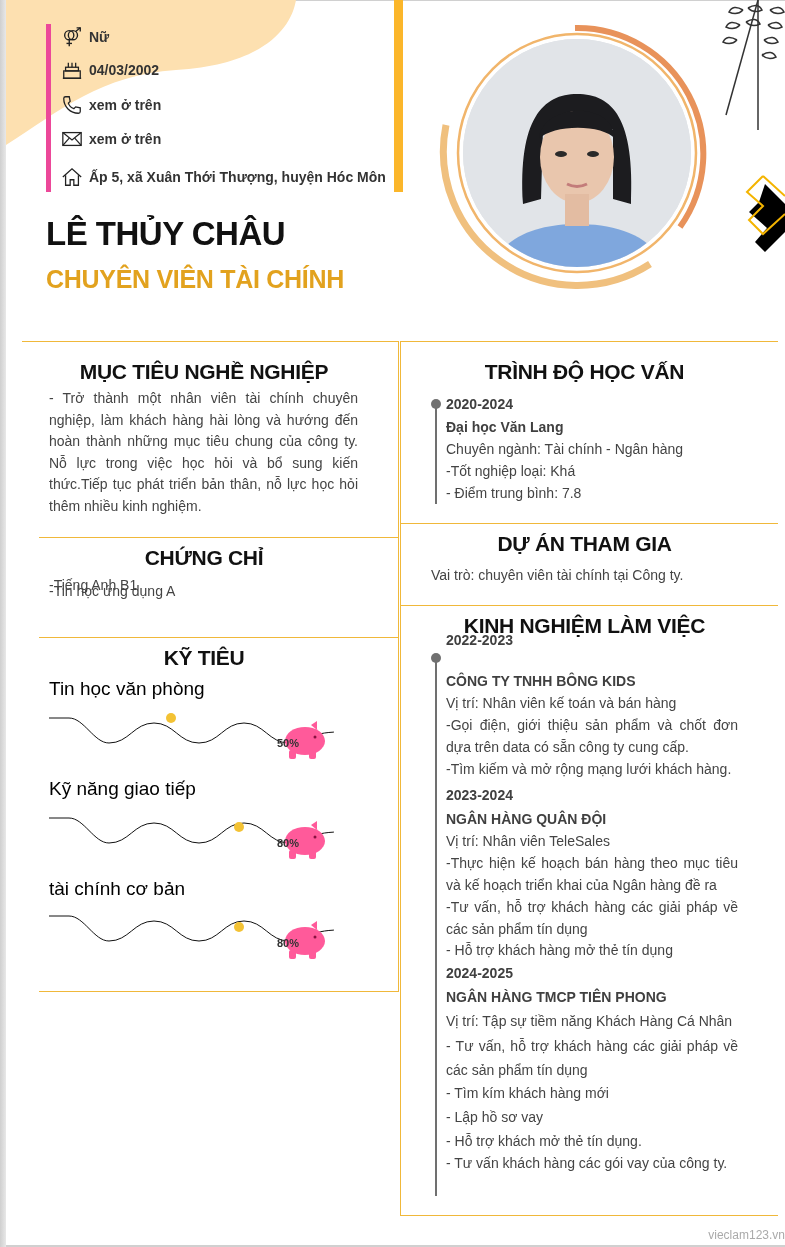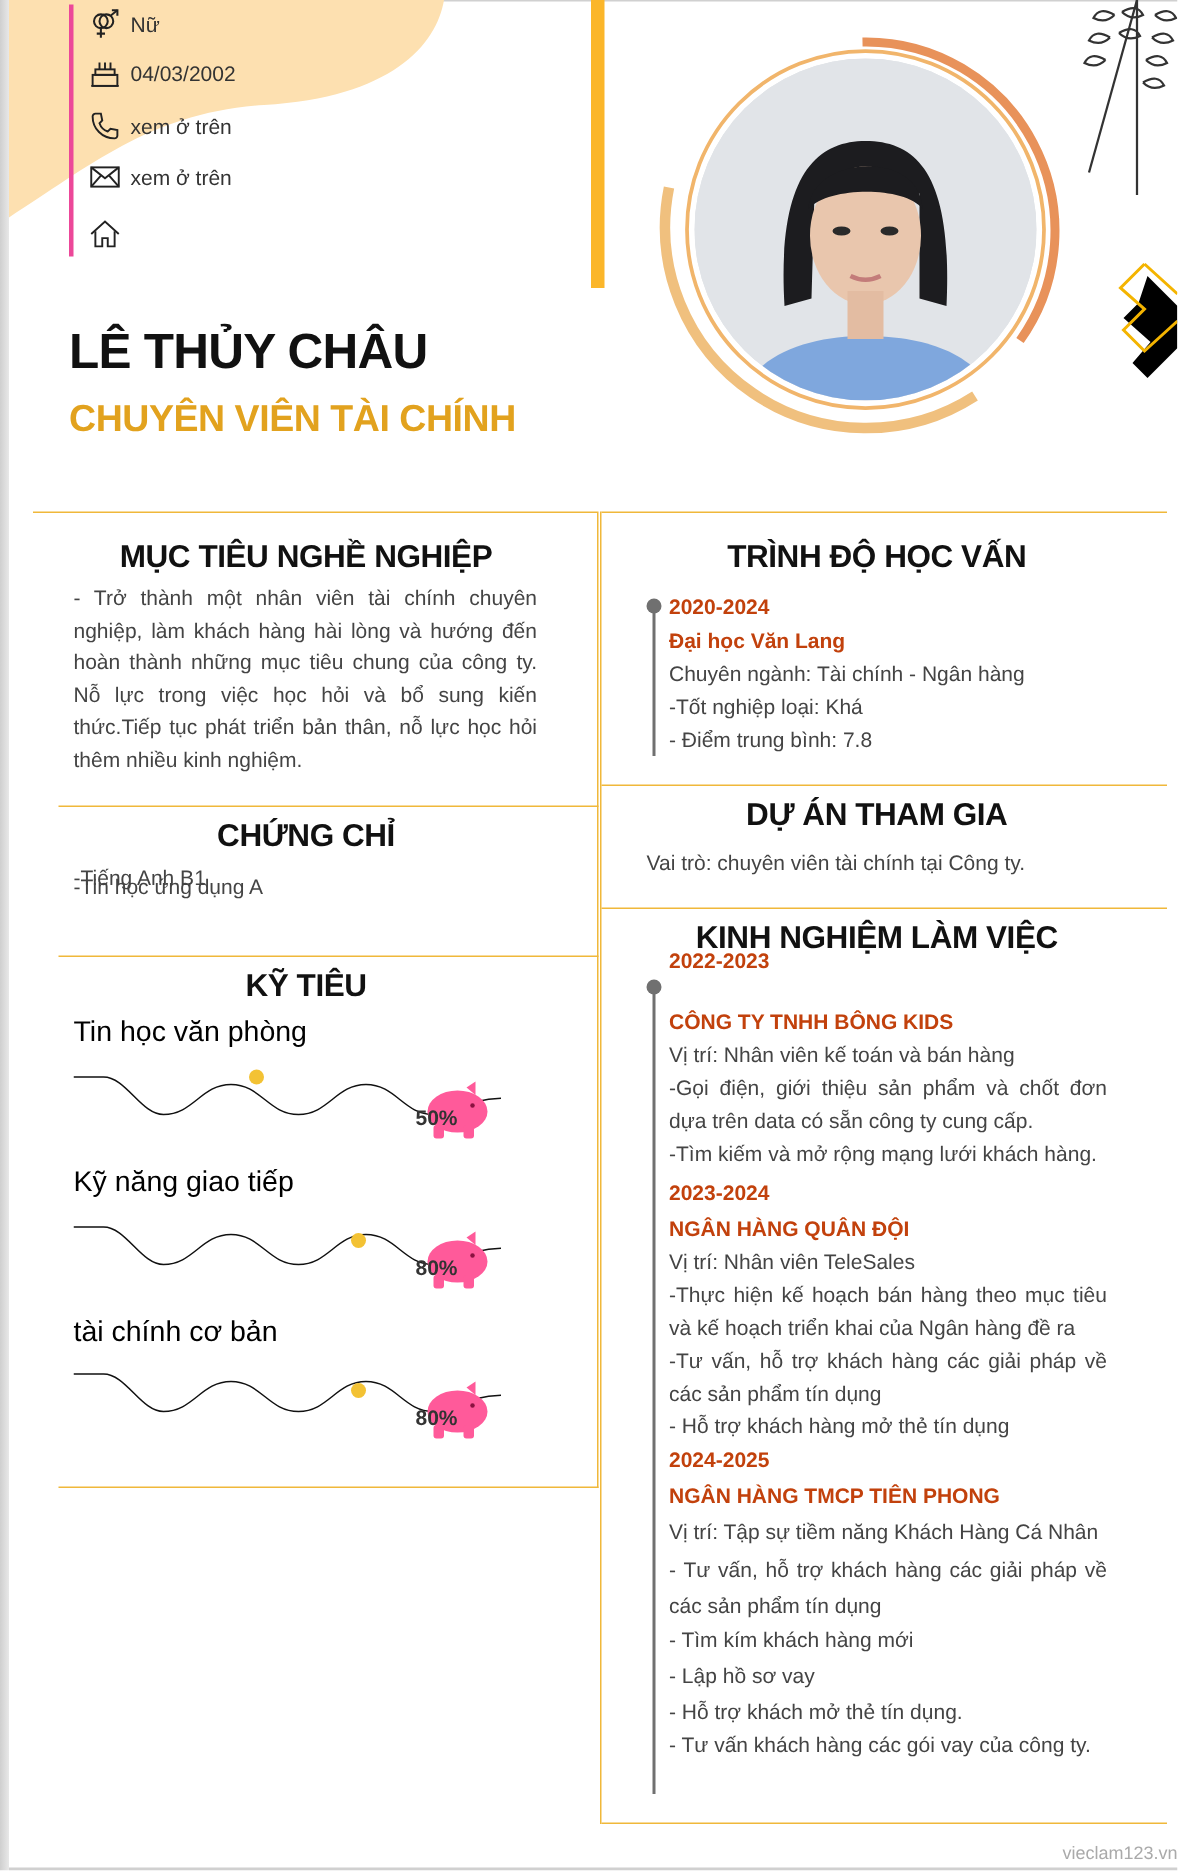--- a/index.html
+++ b/index.html
@@ -5,49 +5,49 @@
   * { box-sizing: border-box; margin: 0; padding: 0; }
   html, body { width: 785px; height: 1247px; overflow: hidden; background: #ffffff; }
   body { font-family: "Liberation Sans", "DejaVu Sans", sans-serif; color: #333; position: relative; }
 
   .page-shadow { position: absolute; left: 0; top: 0; width: 6px; height: 1247px; background: linear-gradient(to right, #cfcfcf, #e8e8e8); }
   .page-topline { position: absolute; left: 6px; top: 0; width: 779px; height: 1px; background: #d0d0d0; }
   .page-bottomline { position: absolute; left: 6px; top: 1245px; width: 779px; height: 2px; background: #d0d0d0; }
 
   .blob { position: absolute; left: 6px; top: 0; width: 300px; height: 150px; }
 
-  .contact-list { position: absolute; left: 46px; top: 3px; width: 340px; height: 168px; border-left: 3px solid #ec4899; padding-left: 10px; }
+  .contact-list { position: absolute; left: 46px; top: 24px; width: 340px; height: 168px; border-left: 5px solid #ec4899; padding-left: 10px; font-weight: bold; }
   .contact-item { position: absolute; left: 10px; display: flex; align-items: center; font-size: 14px; color: #333; }
   .contact-item svg { width: 22px; height: 22px; margin-right: 6px; }
 
   .yellow-bar { position: absolute; left: 394px; top: 0; width: 9px; height: 192px; background: #fbb62a; }
 
   .name { position: absolute; left: 46px; top: 215px; font-size: 33px; font-weight: bold; color: #111; letter-spacing: -0.5px; }
   .job-title { position: absolute; left: 46px; top: 265px; font-size: 25px; font-weight: bold; color: #e2a21e; letter-spacing: -0.3px; }
 
   .avatar-wrap { position: absolute; left: 438px; top: 22px; width: 270px; height: 270px; }
   .avatar { position: absolute; left: 25px; top: 17px; width: 228px; height: 228px; border-radius: 50%; overflow: hidden; background: #dfe2e6; }
 
   .plant { position: absolute; left: 718px; top: 0; width: 67px; height: 135px; }
   .cross-deco { position: absolute; left: 745px; top: 172px; width: 40px; height: 90px; }
 
   .hline { position: absolute; height: 1px; background: #f0b83a; }
   .vline { position: absolute; width: 1px; background: #f0b83a; }
 
   .section-title { position: absolute; font-size: 21px; font-weight: bold; color: #111; text-align: center; letter-spacing: -0.3px; }
   .para { position: absolute; font-size: 14px; line-height: 21.6px; color: #444; text-align: justify; }
   .line { position: absolute; font-size: 14px; color: #444; white-space: nowrap; }
-  .bold { font-weight: bold; color: #c2410c; }
+  .bold { font-weight: bold; color: #404040; }
 
   .timeline { position: absolute; width: 2px; background: #707070; }
   .dot { position: absolute; width: 10px; height: 10px; border-radius: 50%; background: #707070; }
 
   .skill-label { position: absolute; left: 49px; font-size: 19px; color: #000000; }
   .skill-bar { position: absolute; left: 49px; width: 285px; height: 52px; }
-  .skill-pct { position: absolute; font-size: 14px; font-weight: bold; color: #333; }
+  .skill-pct { position: absolute; font-size: 11px; font-weight: bold; color: #333; }
 
   .watermark { position: absolute; right: 0; top: 1228px; font-size: 12px; color: #aaa; }
 </style>
 </head>
 <body>
 
 <div class="page-shadow"></div>
 <div class="page-topline"></div>
 <div class="page-bottomline"></div>
 
@@ -91,20 +91,21 @@
         <line x1="2" y1="19" x2="9" y2="11"></line>
         <line x1="22" y1="19" x2="15" y2="11"></line>
     </svg>
     <span>xem ở trên</span>
   </div>
   <div class="contact-item" style="top:142px">
     <svg viewBox="0 0 24 24" fill="none" stroke="#222" stroke-width="1.4">
       <polyline points="2,12 12,3 22,12"></polyline>
         <polyline points="5,10 5,21 10,21 10,15 14,15 14,21 19,21 19,10"></polyline>
     </svg>
+    <span>Ấp 5, xã Xuân Thới Thượng, huyện Hóc Môn</span>
   </div>
 </div>
 
 <div class="yellow-bar"></div>
 
 <div class="name">LÊ THỦY CHÂU</div>
 <div class="job-title">CHUYÊN VIÊN TÀI CHÍNH</div>
 
 <div class="avatar-wrap">
   <svg width="270" height="270" viewBox="0 0 270 270" style="position:absolute;left:0;top:0">

